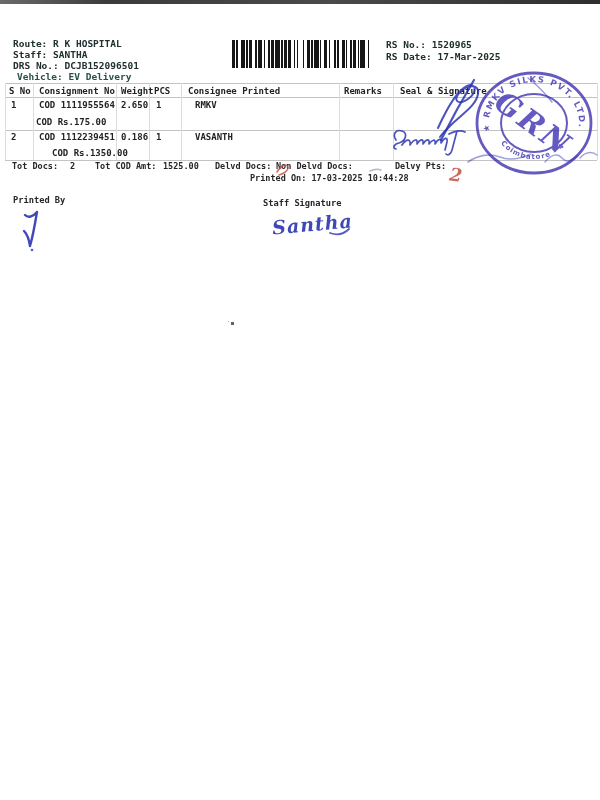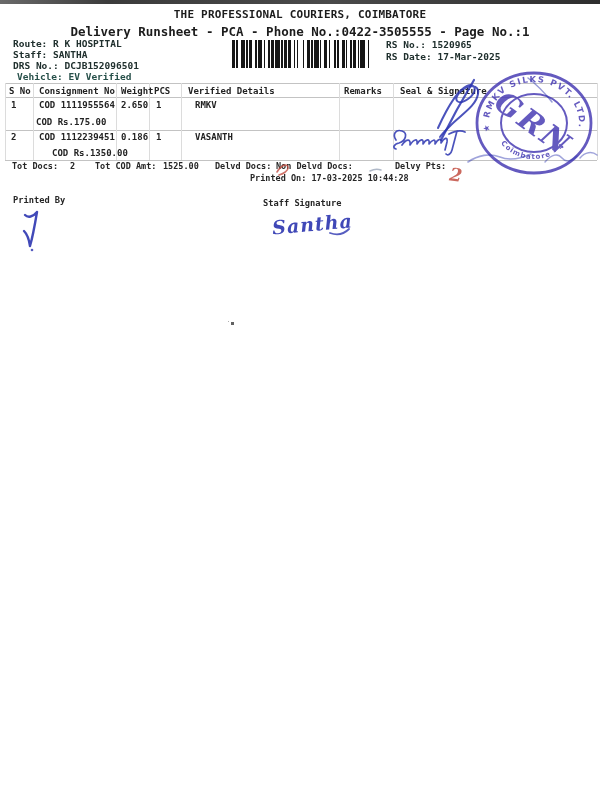--- a/index.html
+++ b/index.html
@@ -25,27 +25,25 @@
   svg.ink{position:absolute;left:0;top:0;pointer-events:none;}
   .speck{position:absolute;background:#3a3a3a;opacity:.8;}
 </style>
 </head>
 <body>
 
 <div class="page">
 
   <div class="scanband"></div>
 
-  <div class="abs center t-title" style="top:9px">THE PROFESSIONAL COURIERS, COIMBATORE</div>
-  <div class="abs center t-sub" style="top:25px">Delivery Runsheet - PCA - Phone No.:0422-3505555 - Page No.:1</div>
 
   <div class="abs t-info" style="left:13px;top:39px"><span>Route:</span> <span>R K HOSPITAL</span></div>
   <div class="abs t-info" style="left:13px;top:50px"><span>Staff:</span> <span>SANTHA</span></div>
   <div class="abs t-info" style="left:13px;top:61px"><span>DRS No.:</span> <span>DCJB152096501</span></div>
-  <div class="abs t-info" style="left:17px;top:72px;color:#27504a"><span>Vehicle:</span> <span>EV Verified</span></div>
+  <div class="abs t-info" style="left:17px;top:72px;color:#27504a"><span>Vehicle:</span> <span>EV Delivery</span></div>
 
   <div class="barcode" id="barcode">
       <span style="flex: 0 0 auto; width: 2.9px; background: rgb(22, 22, 22);"></span>
       <span style="flex: 0 0 auto; width: 1.45px; background: transparent;"></span>
       <span style="flex: 0 0 auto; width: 1.45px; background: rgb(22, 22, 22);"></span>
       <span style="flex: 0 0 auto; width: 2.9px; background: transparent;"></span>
       <span style="flex: 0 0 auto; width: 4.35px; background: rgb(22, 22, 22);"></span>
       <span style="flex: 0 0 auto; width: 1.45px; background: transparent;"></span>
       <span style="flex: 0 0 auto; width: 1.45px; background: rgb(22, 22, 22);"></span>
       <span style="flex: 0 0 auto; width: 1.45px; background: transparent;"></span>
@@ -120,21 +118,21 @@
   <div class="vline" style="left:149px;top:83px;height:77px"></div>
   <div class="vline" style="left:181px;top:83px;height:77px"></div>
   <div class="vline" style="left:339px;top:83px;height:77px"></div>
   <div class="vline" style="left:393px;top:83px;height:77px"></div>
   <div class="vline" style="left:597px;top:83px;height:77px"></div>
 
   <div class="abs t-tbl" style="left:9px;top:86px">S No</div>
   <div class="abs t-tbl" style="left:39px;top:86px">Consignment No</div>
   <div class="abs t-tbl" style="left:121px;top:86px">Weight</div>
   <div class="abs t-tbl" style="left:154px;top:86px">PCS</div>
-  <div class="abs t-tbl" style="left:188px;top:86px">Verified Details</div>
+  <div class="abs t-tbl" style="left:188px;top:86px">Consignee Printed</div>
   <div class="abs t-tbl" style="left:344px;top:86px">Remarks</div>
   <div class="abs t-tbl" style="left:400px;top:86px">Seal &amp; Signature</div>
 
   <div class="abs t-tbl" style="left:11px;top:100px">1</div>
   <div class="abs t-tbl" style="left:39px;top:100px">COD 1111955564</div>
   <div class="abs t-tbl" style="left:121px;top:100px">2.650</div>
   <div class="abs t-tbl" style="left:156px;top:100px">1</div>
   <div class="abs t-tbl" style="left:195px;top:100px">RMKV</div>
   <div class="abs t-tbl" style="left:36px;top:117px">COD Rs.175.00</div>
 

